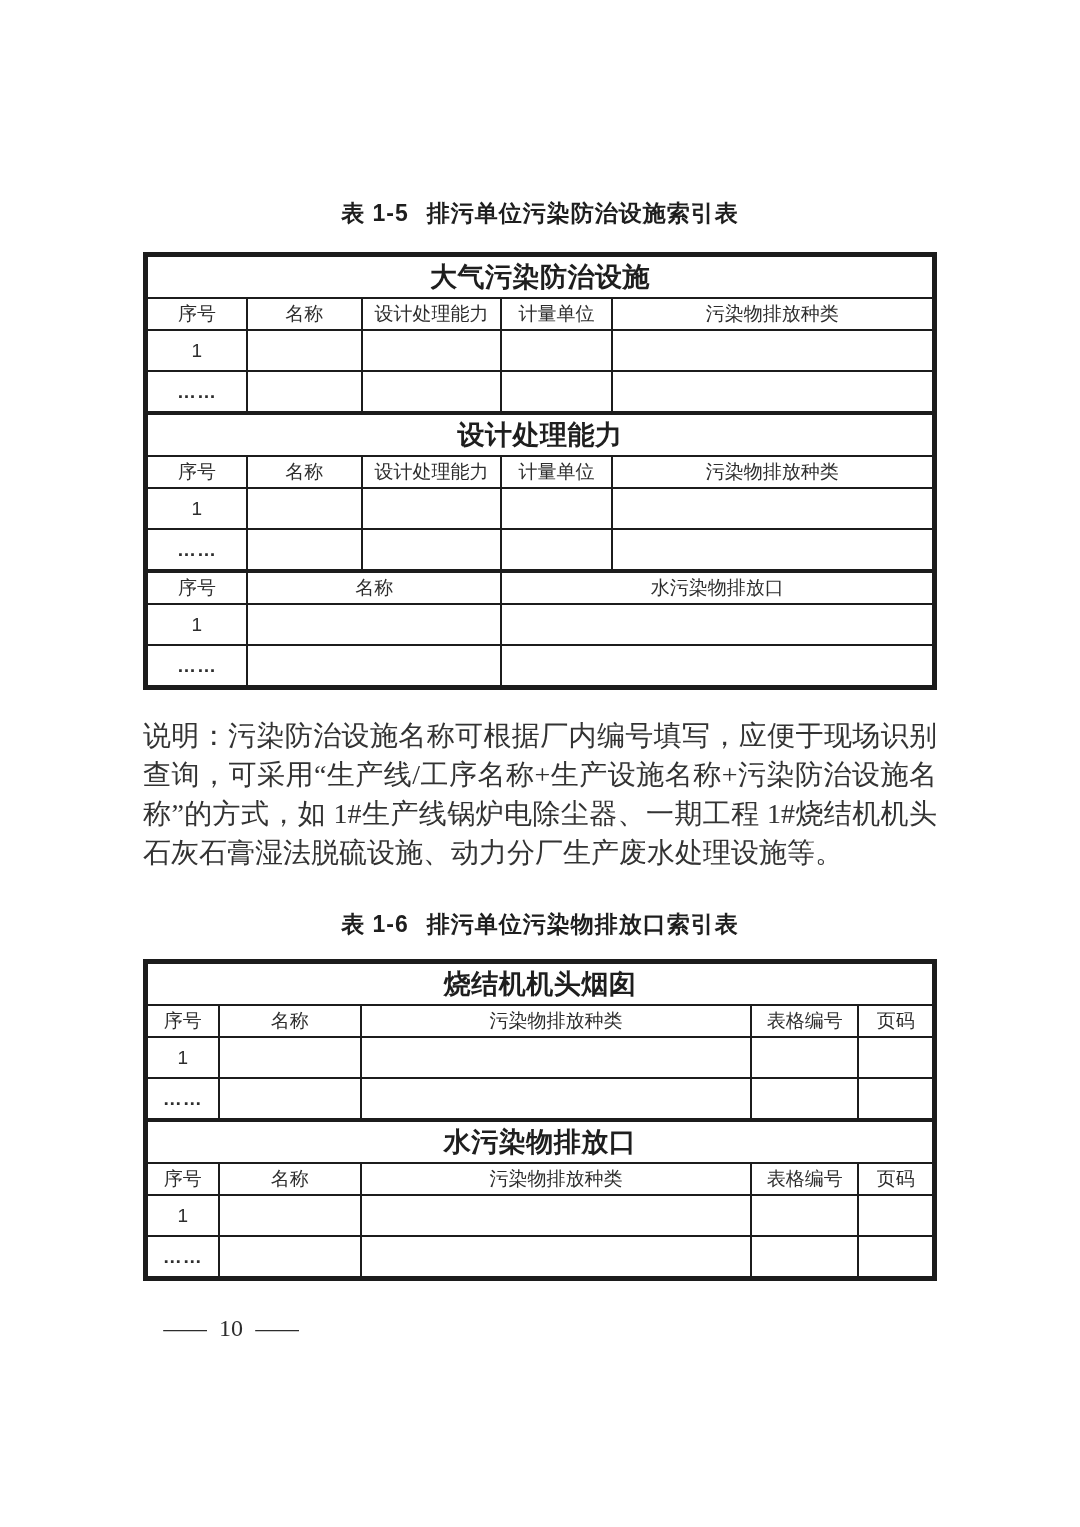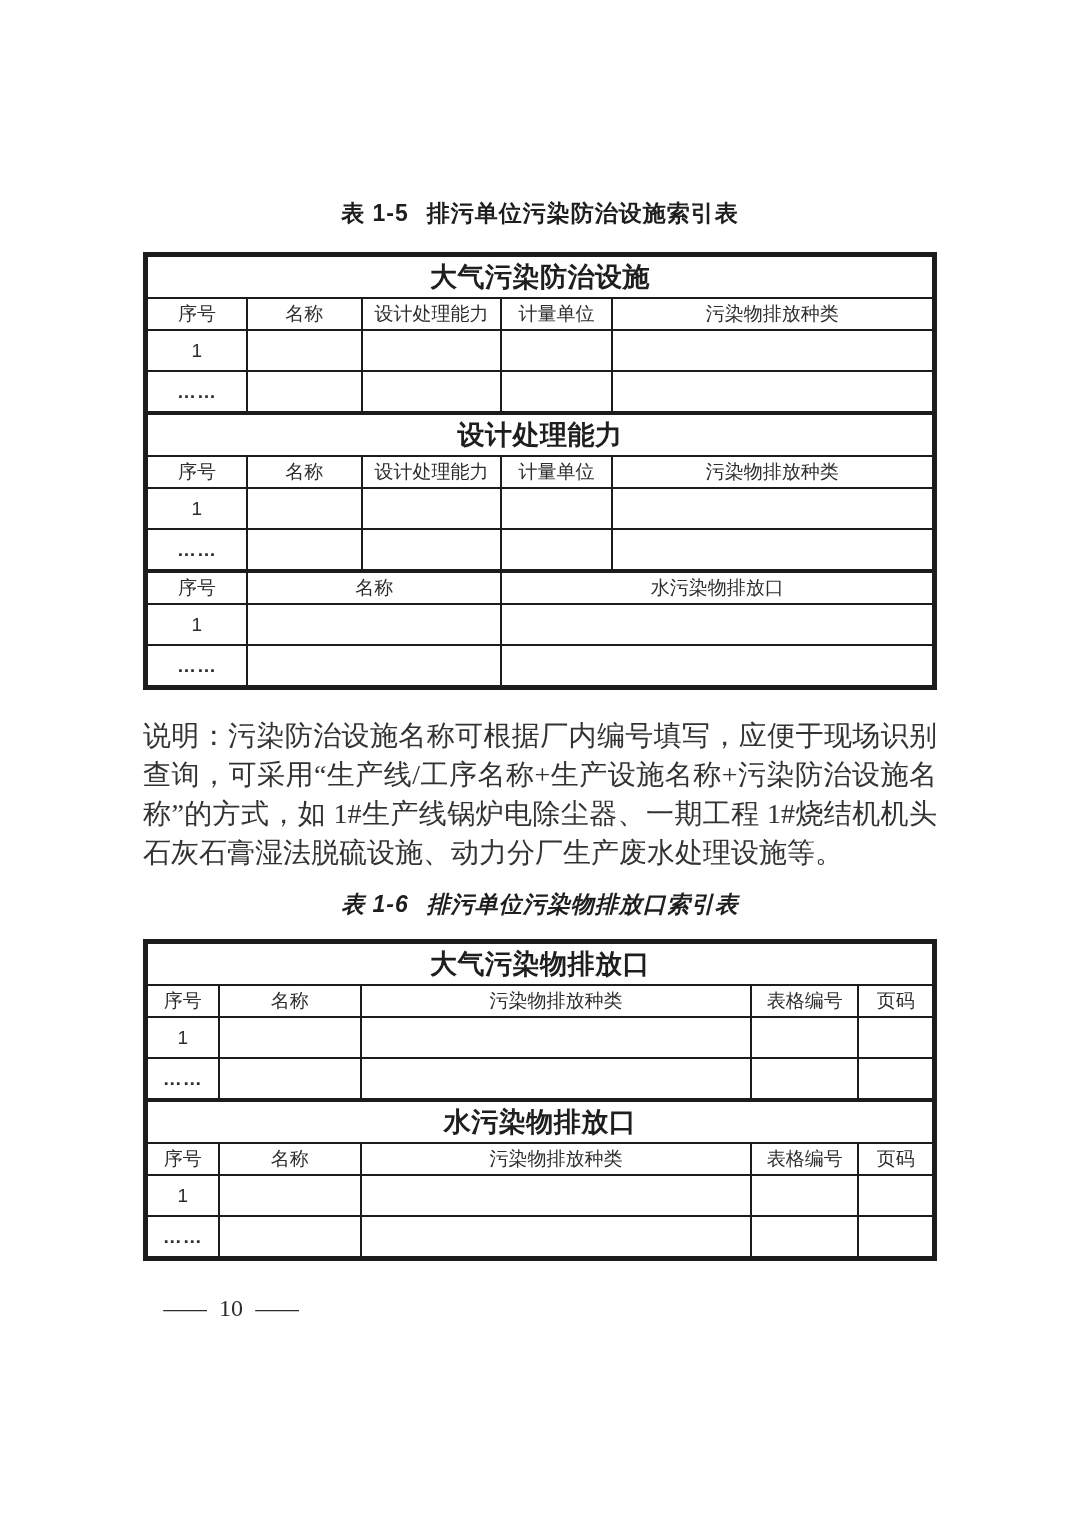--- a/index.html
+++ b/index.html
@@ -20,21 +20,21 @@
   .table-title {
     text-align: center;
     font-size: 23px;
     font-weight: bold;
     color: #1e1e1e;
     letter-spacing: 1px;
     line-height: 33px;
   }
   .title-gap { display: inline-block; width: 18px; }
   .t1 { margin-bottom: 22px; margin-top: 47px; }
-  .t2 { margin-top: 16px; margin-bottom: 18px; font-style: italic; }
+  .t2 { margin-top: 36px; margin-bottom: 18px; }
 
   .doc-table {
     border: 3px solid #1c1c1c;
     background: #ffffff;
   }
   .doc-table table {
     width: 100%;
     border-collapse: collapse;
     table-layout: fixed;
   }
@@ -210,21 +210,21 @@
     <table>
       <colgroup>
           <col class="o-1">
           <col class="o-2">
           <col class="o-3">
           <col class="o-4">
           <col class="o-5">
         </colgroup>
       <tbody>
           <tr class="section-header-row">
-        <td colspan="5">大气污染物排放口</td>
+        <td colspan="5">烧结机机头烟囱</td>
       </tr>
       <tr class="col-header-row">
         <td>序号</td>
         <td>名称</td>
         <td>污染物排放种类</td>
         <td>表格编号</td>
         <td>页码</td>
       </tr>
       <tr class="data-row">
         <td>1</td>

